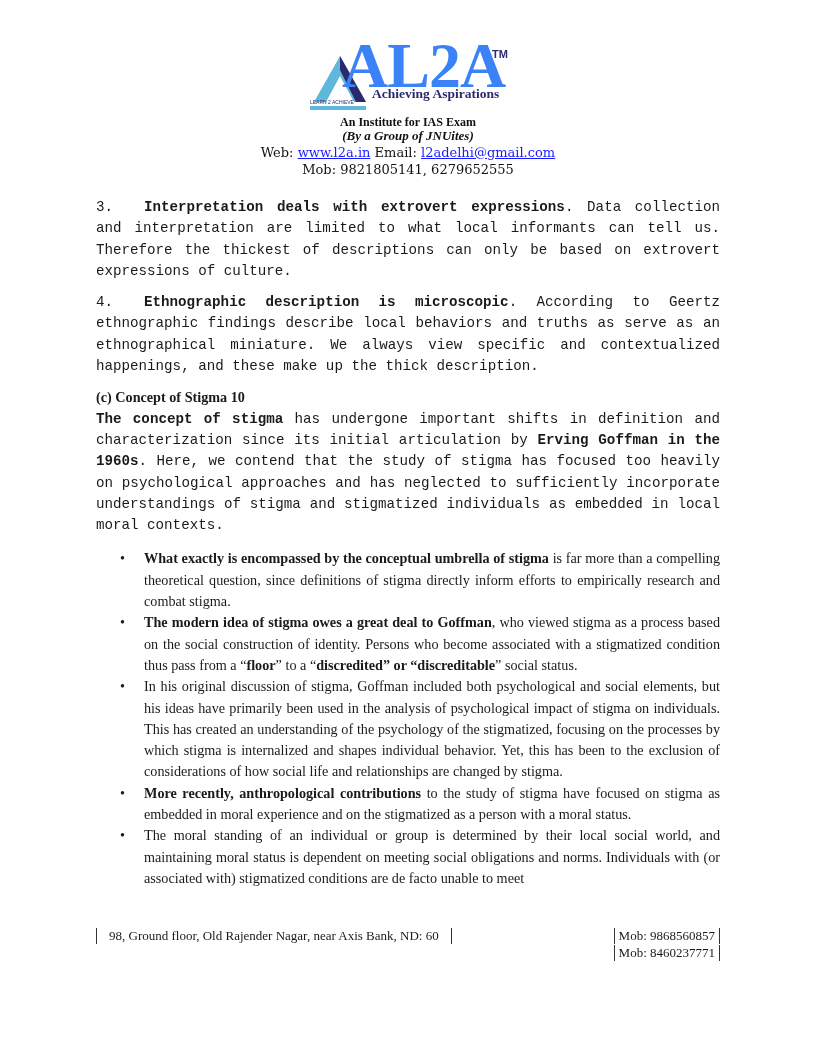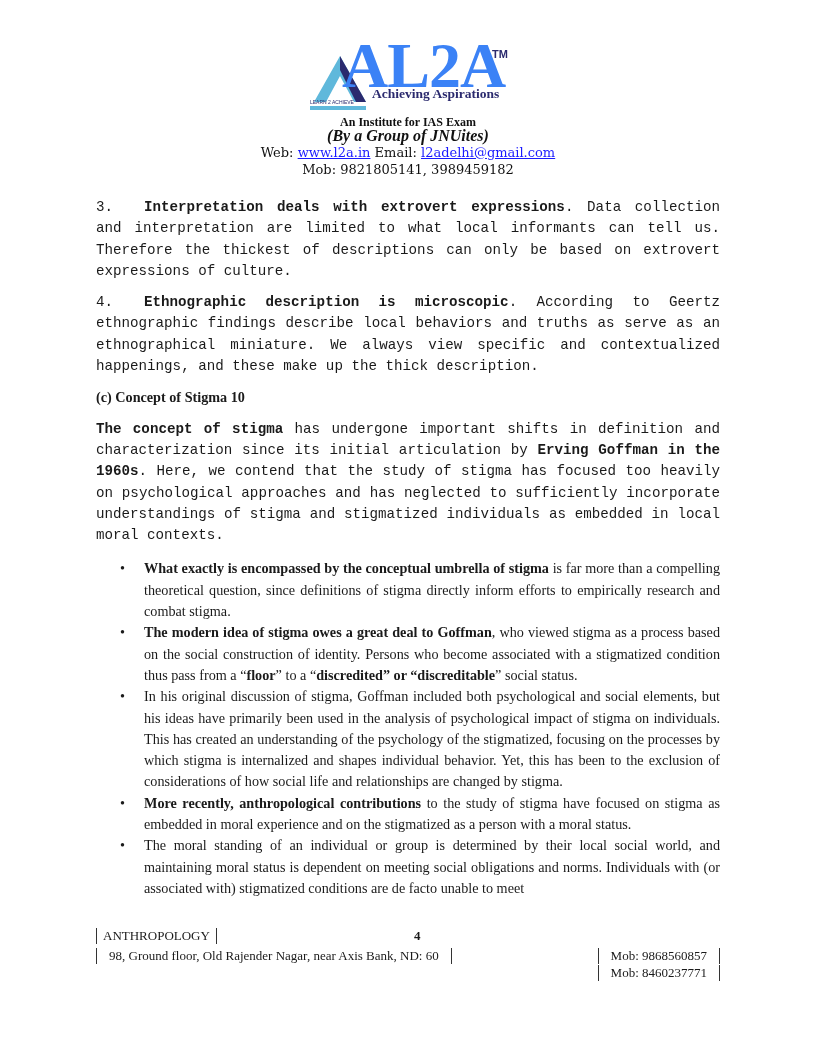--- a/index.html
+++ b/index.html
@@ -9,41 +9,41 @@
   .header { position: absolute; left: 0; top: 40px; width: 816px; text-align: center; }
   .logo { position: relative; width: 200px; height: 76px; margin: 0 auto; }
   .logo-tri { position: absolute; left: 4px; top: 14px; width: 56px; height: 50px; }
   .logo-text { position: absolute; left: 34px; top: -6px; font-family: "Liberation Serif", serif; font-weight: bold; font-size: 64px; color: #3b82f6; letter-spacing: -1px; line-height: 1; }
   .logo-tm { position: absolute; left: 184px; top: 8px; font-family: Liberation Sans, sans-serif; font-size: 11px; font-weight: bold; color: #2b2a6e; }
   .logo-learn { position: absolute; left: 2px; top: 59px; font-family: "Liberation Sans", sans-serif; font-size: 5px; color: #2b2a6e; }
   .logo-bar { position: absolute; left: 2px; top: 66px; width: 56px; height: 4px; background: #5fb8db; }
   .logo-tag { position: absolute; left: 64px; top: 46px; font-family: "Liberation Serif", serif; font-weight: bold; font-size: 13.5px; color: #2b2a6e; white-space: nowrap; }
 
   .inst { font-family: "Liberation Serif", serif; font-weight: bold; font-size: 12px; color: #111; line-height: 13px; margin-top: 0px; text-align: center; }
-  .group { font-family: "Liberation Serif", serif; font-weight: bold; font-style: italic; font-size: 16px; color: #111; line-height: 13px; }
+  .group { font-family: "Liberation Serif", serif; font-weight: bold; font-style: italic; font-size: 13px; color: #111; line-height: 13px; }
   .contact { font-family: "DejaVu Serif", serif; font-weight: normal; font-size: 13px; color: #111; line-height: 17px; margin-top: 2px; }
   .contact a { color: #1a1aff; text-decoration: underline; }
 
   .content { position: absolute; left: 96px; top: 197px; width: 624px; font-family: "Liberation Serif", serif; font-size: 14.2px; line-height: 21.3px; color: #1a1a1a; }
   .para { text-align: justify; margin-bottom: 10px; font-family: Liberation Mono, monospace; }
   .num { display: inline-block; width: 48px; }
-  .heading { font-weight: bold; margin-bottom: 10px; }
+  .heading { font-weight: bold; }
   b { font-weight: bold; }
 
   ul.bullets { list-style: none; margin-top: 12px; }
   ul.bullets li { position: relative; padding-left: 48px; text-align: justify; }
   ul.bullets li .dot { position: absolute; left: 24px; top: 0; }
 
   .footer { position: absolute; left: 96px; top: 928px; width: 624px; font-family: "Liberation Serif", serif; font-size: 13px; color: #1a1a1a; }
   .foot-line1 { position: relative; height: 20px; }
   .foot-subject { position: absolute; left: 0; top: 0; border-left: 1px solid #333; border-right: 1px solid #333; padding: 0 6px; line-height: 16px; }
   .foot-page { position: absolute; left: 318px; top: 0; font-weight: bold; line-height: 16px; }
   .foot-row { position: relative; height: 17px; }
   .foot-addr { position: absolute; left: 0; top: 0; border-left: 1px solid #333; border-right: 1px solid #333; padding: 0 12px; line-height: 16px; white-space: nowrap; }
-  .foot-mob { position: absolute; right: 0; top: 0; border-left: 1px solid #333; border-right: 1px solid #333; padding: 0 12px; line-height: 16px; white-space: nowrap; }
+  .foot-mob { position: absolute; right: 0; top: 0; border-left: 1px solid #333; border-right: 1px solid #333; padding: 0 4px; line-height: 16px; white-space: nowrap; }
 </style>
 </head>
 <body>
 
 <div class="header">
   <div class="logo">
     <svg class="logo-tri" viewBox="0 0 56 50">
       <polygon points="28,2 54,48 42,48 28,22 14,48 2,48" fill="#5fb8db"></polygon>
       <polygon points="28,2 54,48 44,48 28,16" fill="#2b2a6e"></polygon>
     </svg>
@@ -54,21 +54,21 @@
     <span class="logo-tag">Achieving Aspirations</span>
   </div>
   <div class="inst">An Institute for IAS Exam</div>
   <div class="group">(By a Group of JNUites)</div>
   <div class="contact">
     <span>Web:</span>
     <a>www.l2a.in</a>
     <span>Email:</span>
     <a>l2adelhi@gmail.com</a>
   </div>
-  <div class="contact" style="margin-top:0">Mob:  9821805141, 3989459182</div>
+  <div class="contact" style="margin-top:0">Mob:  9821805141, 6279652555</div>
 </div>
 
 <div class="content">
   <p class="para">
     <span class="num">3.</span><b>Interpretation deals with extrovert expressions</b><span>. Data collection and interpretation are limited to what local informants can tell us. Therefore the thickest of descriptions can only be based on extrovert expressions of culture.</span>
   </p>
   <p class="para">
     <span class="num">4.</span><b>Ethnographic description is microscopic</b><span>. According to Geertz ethnographic findings describe local behaviors and truths as serve as an ethnographical miniature. We always view specific and contextualized happenings, and these make up the thick description.</span>
   </p>
   <p class="heading">(c) Concept of Stigma 10</p>
@@ -77,24 +77,20 @@
   <ul class="bullets">
     <li><span class="dot">•</span><b>What exactly is encompassed by the conceptual umbrella of stigma</b><span> is far more than a compelling theoretical question, since definitions of stigma directly inform efforts to empirically research and combat stigma.</span></li>
     <li><span class="dot">•</span><b>The modern idea of stigma owes a great deal to Goffman</b><span>, who viewed stigma as a process based on the social construction of identity. Persons who become associated with a stigmatized condition thus pass from a “</span><b>floor</b><span>” to a “</span><b>discredited” or “discreditable</b><span>” social status.</span></li>
     <li><span class="dot">•</span><span>In his original discussion of stigma, Goffman included both psychological and social elements, but his ideas have primarily been used in the analysis of psychological impact of stigma on individuals. This has created an understanding of the psychology of the stigmatized, focusing on the processes by which stigma is internalized and shapes individual behavior. Yet, this has been to the exclusion of considerations of how social life and relationships are changed by stigma.</span></li>
     <li><span class="dot">•</span><b>More recently, anthropological contributions</b><span> to the study of stigma have focused on stigma as embedded in moral experience and on the stigmatized as a person with a moral status.</span></li>
     <li><span class="dot">•</span><span>The moral standing of an individual or group is determined by their local social world, and maintaining moral status is dependent on meeting social obligations and norms. Individuals with (or associated with) stigmatized conditions are de facto unable to meet</span></li>
   </ul>
 </div>
 
 <div class="footer">
-  <div class="foot-line1">
-    <span class="foot-subject">ANTHROPOLOGY</span>
-    <span class="foot-page">4</span>
-  </div>
   <div class="foot-row">
     <span class="foot-addr">98, Ground floor, Old Rajender Nagar, near Axis Bank, ND: 60</span>
     <span class="foot-mob">Mob: 9868560857</span>
   </div>
   <div class="foot-row">
     <span class="foot-mob">Mob:  8460237771</span>
   </div>
 </div>
 
 </body></html>

